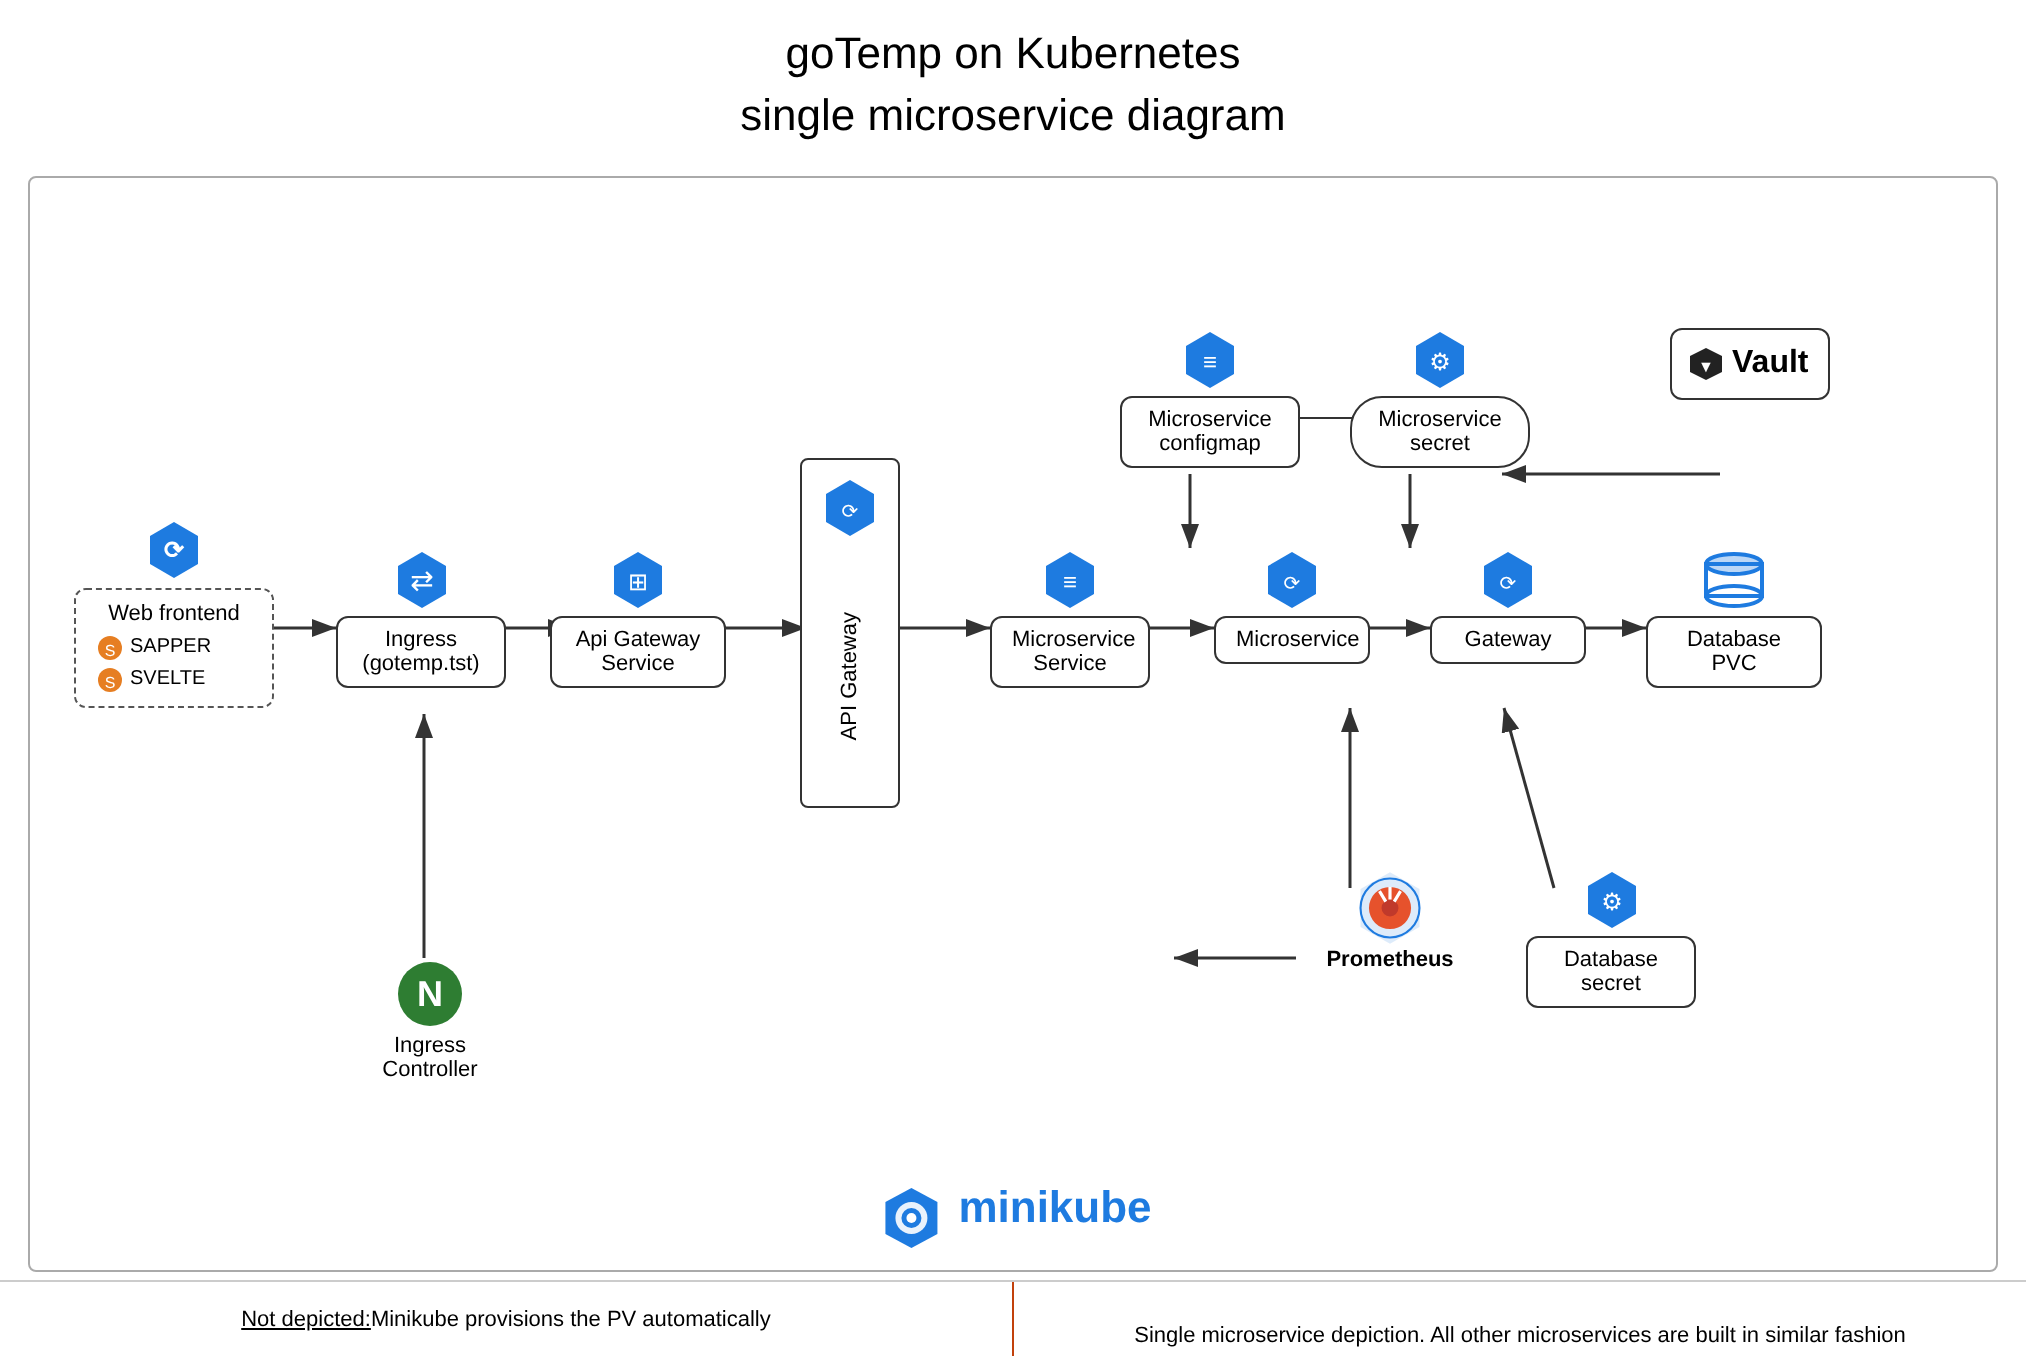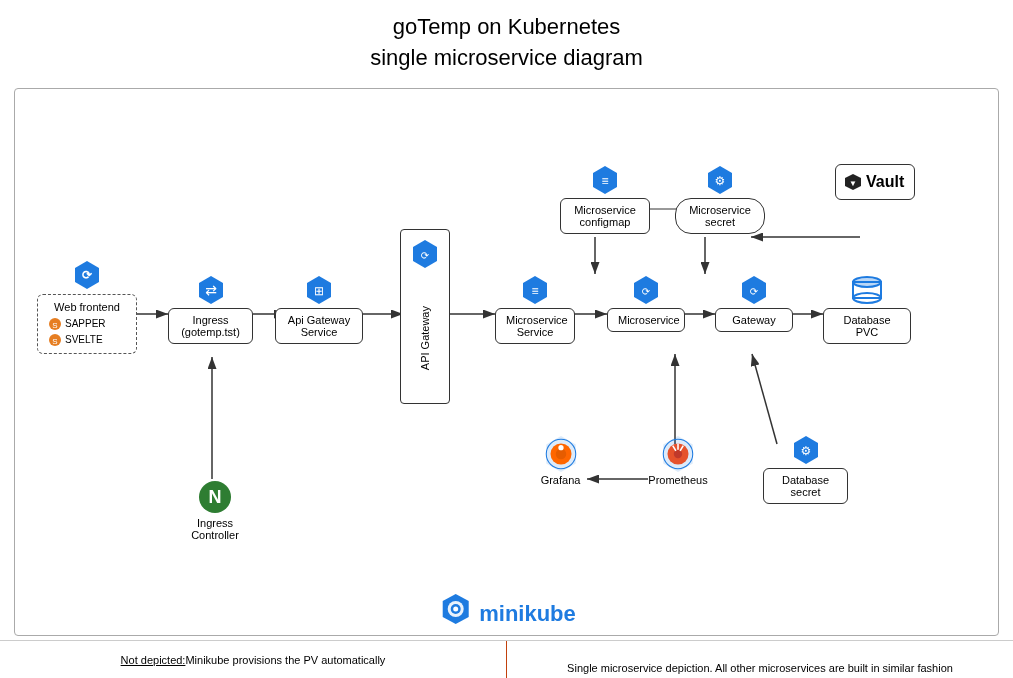--- a/index.html
+++ b/index.html
@@ -76,21 +76,21 @@
       height: 100%;
       pointer-events: none;
     }
 
     .minikube-bar {
       position: absolute;
       bottom: 8px;
       left: 50%;
       transform: translateX(-50%);
       display: flex;
-      align-items: flex-end;
+      align-items: flex-start;
       gap: 6px;
       font-size: 20px;
       color: #1e7be0;
       font-weight: bold;
     }
 
     .footer {
       border-top: 1px solid #ccc;
       display: flex;
       flex-shrink: 0;
@@ -324,32 +324,22 @@
         <svg width="36" height="36" viewBox="0 0 36 36">
           <circle cx="18" cy="18" r="16" fill="#2e7d32"></circle>
           <text x="18" y="24" text-anchor="middle" fill="white" font-size="18" font-weight="bold">N</text>
         </svg>
         <div style="font-size:11px; text-align:center; margin-top:2px;">
           <span>Ingress
 Controller</span>
         </div>
       </div>
 
-      <div class="node" style="left:508px; top:345px; width:75px;">
-        <svg width="38" height="38" viewBox="0 0 38 38" class="grafana-icon">
-          <polygon points="19,2 33,10 33,28 19,36 5,28 5,10" fill="#1e7be0" opacity="0.15"></polygon>
-          <circle cx="19" cy="19" r="14" fill="none" stroke="#1e7be0" stroke-width="1"></circle>
-          <circle cx="19" cy="19" r="10" fill="#f60"></circle>
-          <circle cx="19" cy="19" r="5" fill="#e65c00"></circle>
-          <circle cx="19" cy="13" r="2.5" fill="white"></circle>
-        </svg>
-        <div style="font-size:11px;">Grafana</div>
-      </div>
-
-      <div class="node" style="left:623px; top:345px; width:80px;">
+
+      <div class="node" style="left:640px; top:345px; width:80px;font-weight:bold;">
         <svg width="38" height="38" viewBox="0 0 38 38" class="prometheus-icon">
           <polygon points="19,2 33,10 33,28 19,36 5,28 5,10" fill="#1e7be0" opacity="0.15"></polygon>
           <circle cx="19" cy="19" r="14" fill="none" stroke="#1e7be0" stroke-width="1"></circle>
           <circle cx="19" cy="19" r="10" fill="#e6522c"></circle>
           <circle cx="19" cy="19" r="4" fill="#c0392b"></circle>
           <path d="M19 9 L19 15 M14 11 L17 16 M24 11 L21 16" stroke="white" stroke-width="1.5" fill="none"></path>
         </svg>
         <div style="font-size:11px;">Prometheus</div>
       </div>
 

